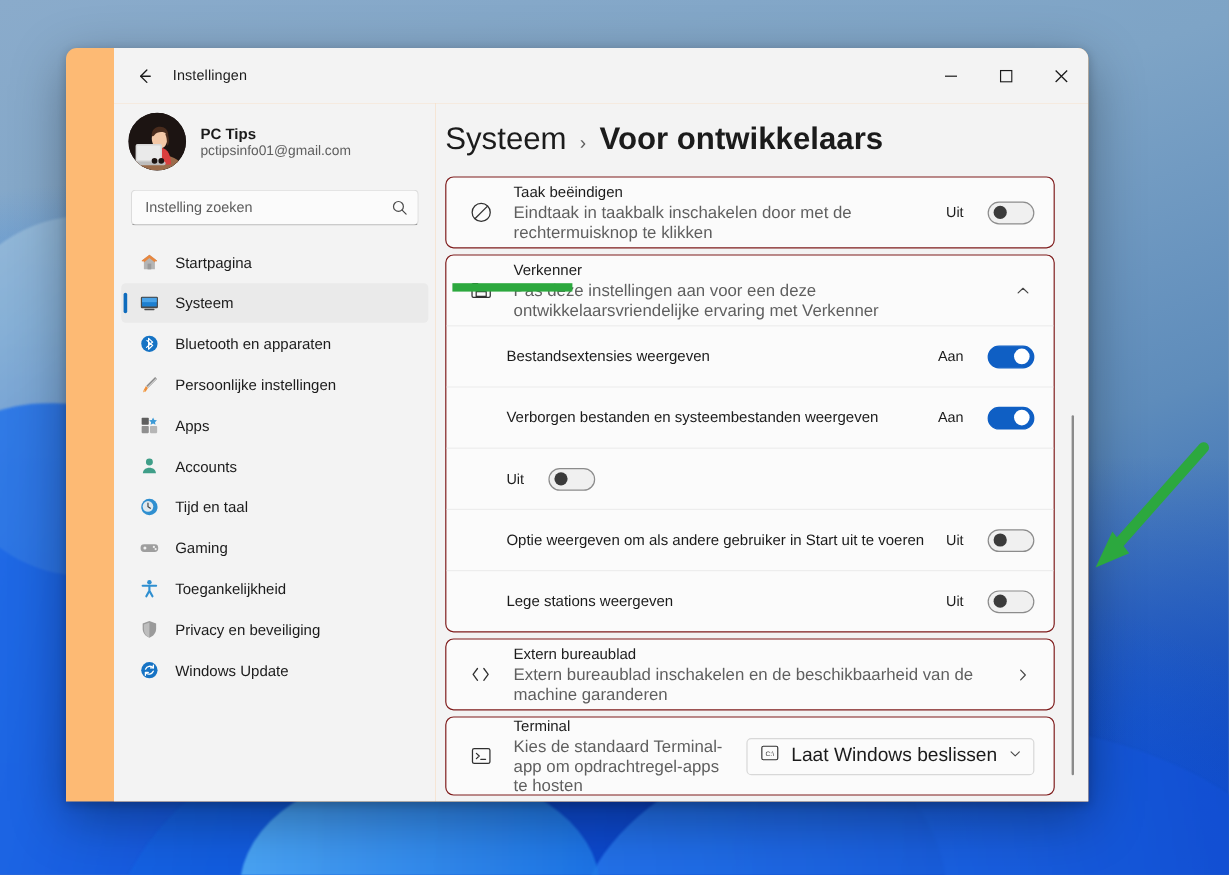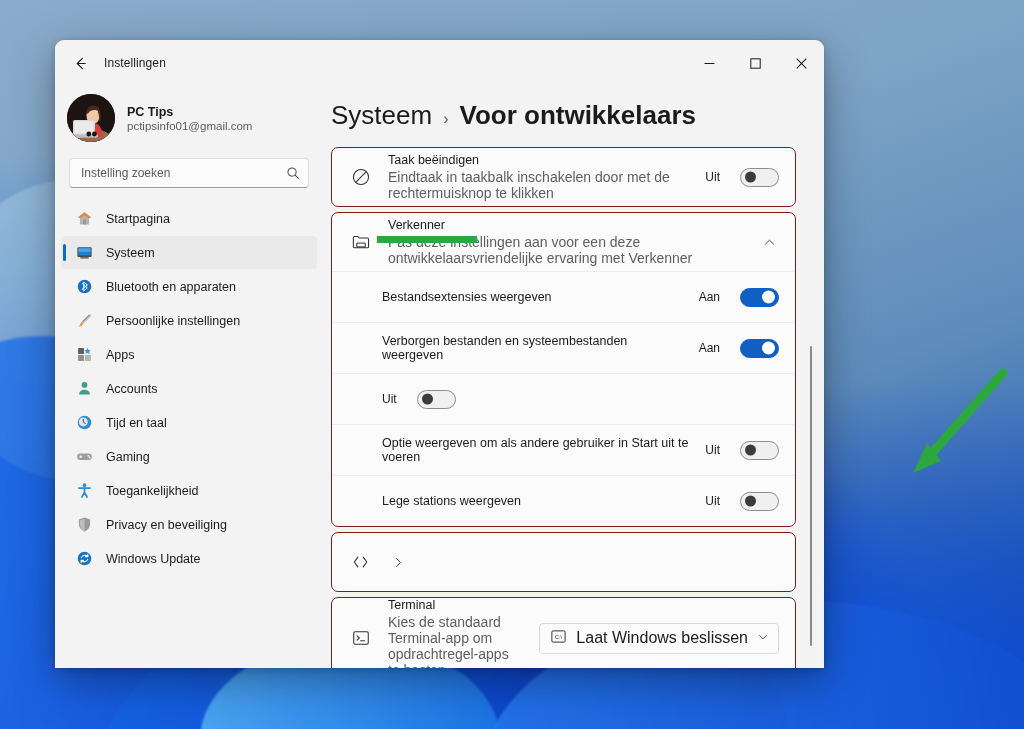--- a/index.html
+++ b/index.html
@@ -35,26 +35,26 @@
   .sw4 { left: 200px; top: 640px; width: 300px; height: 200px;
          background: linear-gradient(90deg,#54b0f7,#1f7ae8); opacity:.7;
          border-radius: 60% 40% 50% 50%; }
   .sw5 { left: -60px; top: 180px; width: 260px; height: 300px;
          background: linear-gradient(140deg,#9dc0dd,#6d9ac6); opacity:.55;
          border-radius: 50% 50% 45% 55%; }
 
   
   #window {
     position: absolute; left: 55px; top: 40px;
-    width: 769px; height: 628px;
+    width: 852px; height: 628px;
     background: #fdba74;
     border-radius: 9px 9px 0 0;
     overflow: hidden;
     box-shadow: 0 14px 44px rgba(0,0,0,.34), 0 2px 8px rgba(0,0,0,.2);
-    display: flex; flex-direction: column;
+    display: flex; flex-direction: column; padding-left: 40px;
   }
 
   
   #titlebar {
     height: 46px; flex: 0 0 46px; display: flex; align-items: center;
     background: #f3f3f3; position: relative;
   }
   .back-btn {
     width: 32px; height: 32px; margin-left: 9px; border-radius: 5px;
     display: flex; align-items: center; justify-content: center;
@@ -486,20 +486,24 @@
         </div>
 
         <div class="card">
           <div class="row">
             <span class="row-ico">
               <svg width="20" height="20" viewBox="0 0 22 22" fill="none">
                 <path d="M7.6 5.6L3.6 11l4 5.4" stroke="#303030" stroke-width="1.2" stroke-linecap="round" stroke-linejoin="round"></path>
                 <path d="M13.4 5.6L17.4 11l-4 5.4" stroke="#303030" stroke-width="1.2" stroke-linecap="round" stroke-linejoin="round"></path>
               </svg>
             </span>
+            <span class="row-txt">
+              <span class="row-title">Extern bureaublad</span>
+              <span class="row-desc">Extern bureaublad inschakelen en de beschikbaarheid van de machine garanderen</span>
+            </span>
             <span class="chev">
               <svg width="13" height="13" viewBox="0 0 16 16" fill="none">
                 <path d="M5.6 3L10.4 8L5.6 13" stroke="#454545" stroke-width="1.2" stroke-linecap="round" stroke-linejoin="round"></path>
               </svg>
             </span>
           </div>
         </div>
 
         <div class="card">
           <div class="row">

